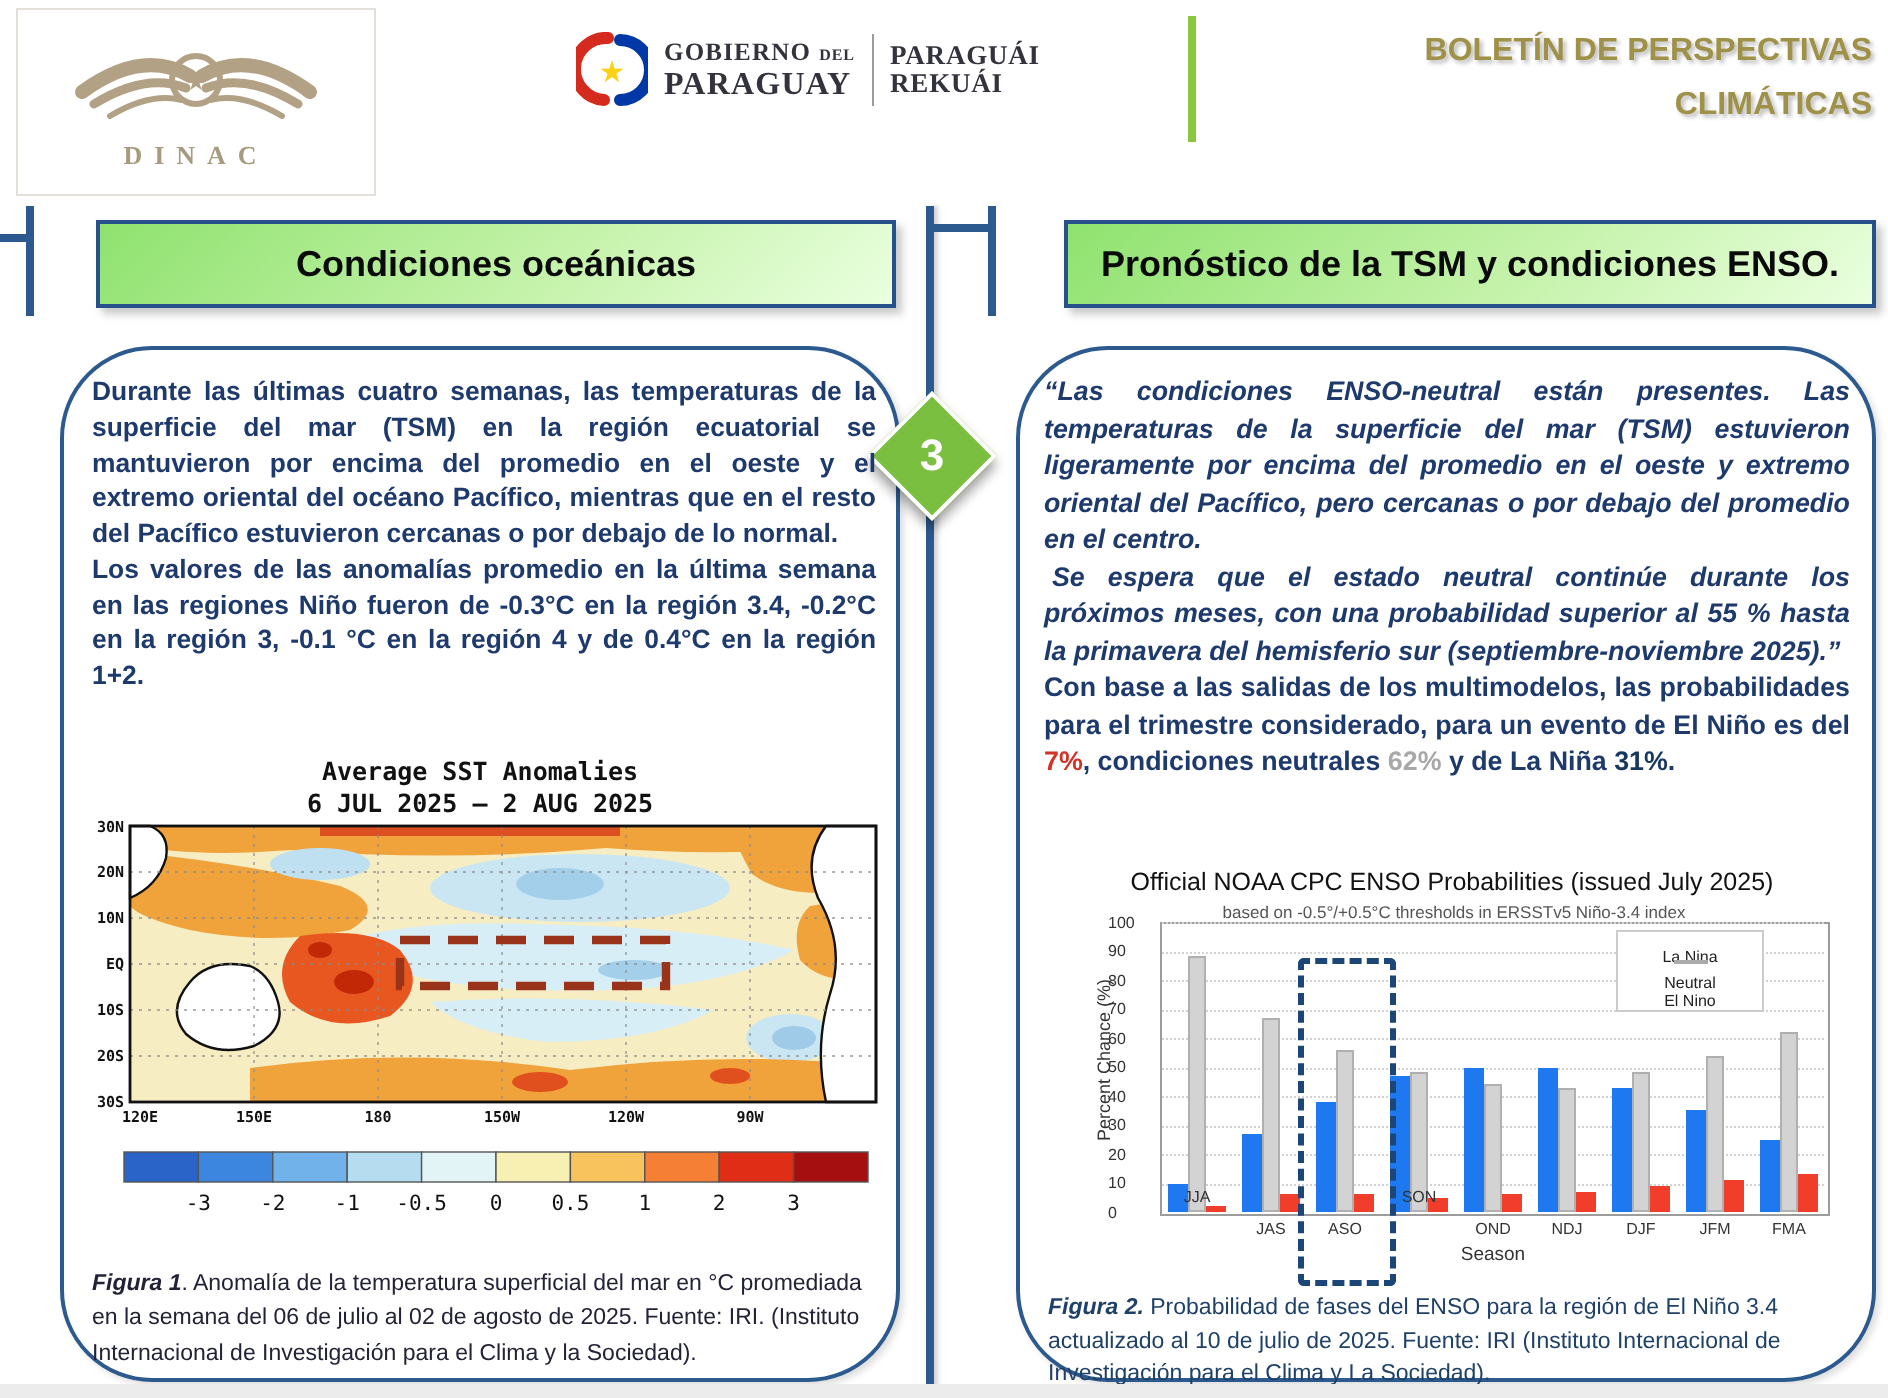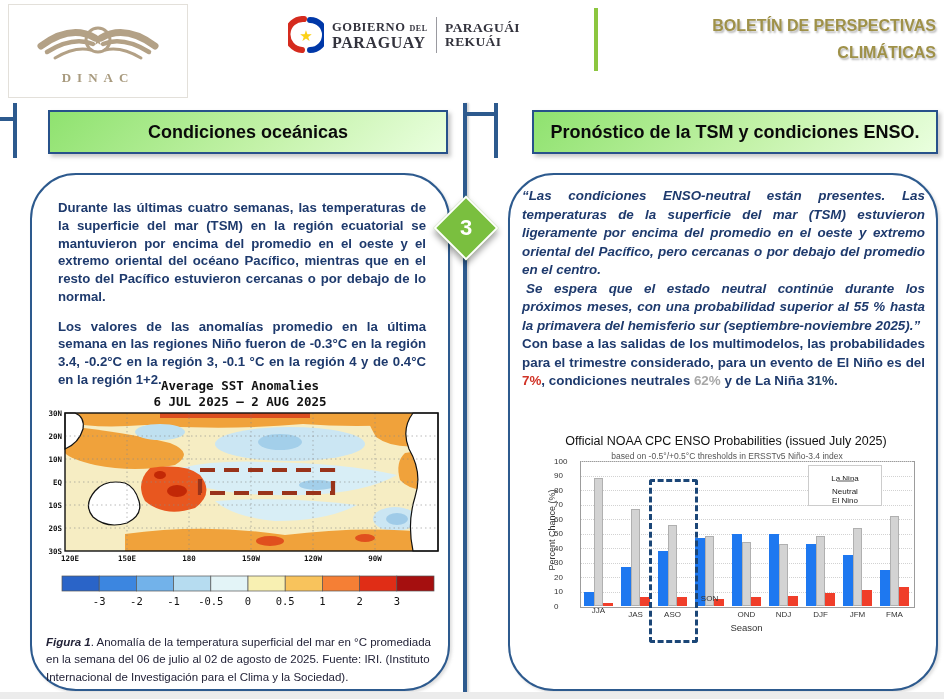--- a/index.html
+++ b/index.html
@@ -44,21 +44,21 @@
 
   
   .panel{border:2.5px solid #2d5a8e;border-radius:46px;box-sizing:border-box;background:#fff;
          box-shadow:2px 2px 3px rgba(150,150,150,.3);}
   #panel-left{left:30px;top:173px;width:420px;height:518px;}
   #panel-right{left:508px;top:173px;width:430px;height:518px;}
 
   
   #ocean-text{left:46px;top:187px;width:392px;color:#1e3a6d;font-size:13.2px;
               line-height:1.345;text-align:justify;font-weight:600;}
-  #ocean-text p{margin:12px;}
+  #ocean-text p{margin:0;}
   .tempval{font-weight:800;}
 
   
   #map-titles{left:40px;top:378px;width:400px;text-align:center;color:#111;
               font-family:"DejaVu Sans Mono",monospace;font-weight:bold;font-size:12.5px;line-height:16px;}
   #map-svg{left:40px;top:410px;}
   #cbar-svg{left:40px;top:574px;}
   #map-svg text,#cbar-svg text{font-family:"DejaVu Sans Mono",monospace;fill:#111;}
   #map-svg text{font-size:7.5px;font-weight:bold;}
   #cbar-svg text{font-size:10.5px;}
@@ -308,21 +308,21 @@
         <div class="ytick" style="position: absolute; left: 34px; top: 70px;">70</div>
         <div class="gridline" style="position: absolute; left: 61px; top: 60px; width: 331px;"></div>
         <div class="ytick" style="position: absolute; left: 34px; top: 55.5px;">80</div>
         <div class="gridline" style="position: absolute; left: 61px; top: 45.5px; width: 331px;"></div>
         <div class="ytick" style="position: absolute; left: 34px; top: 41px;">90</div>
         <div class="gridline" style="position: absolute; left: 61px; top: 31px; width: 331px;"></div>
         <div class="ytick" style="position: absolute; left: 34px; top: 26.5px;">100</div>
         <div class="bar" style="position: absolute; left: 64.25px; top: 161.5px; width: 9.5px; height: 14.5px; background: rgb(30, 120, 240);"></div>
         <div class="bar" style="position: absolute; left: 73.75px; top: 48.4px; width: 9.5px; height: 127.6px; background: rgb(211, 211, 211); box-sizing: border-box; border: 0.5px solid rgb(176, 176, 176);"></div>
         <div class="bar" style="position: absolute; left: 83.25px; top: 173.1px; width: 9.5px; height: 2.9px; background: rgb(240, 62, 42);"></div>
-        <div class="xtick" style="position: absolute; left: 60px; top: 176px;">JJA</div>
+        <div class="xtick" style="position: absolute; left: 60px; top: 164px;">JJA</div>
         <div class="bar" style="position: absolute; left: 101.25px; top: 136.85px; width: 9.5px; height: 39.15px; background: rgb(30, 120, 240);"></div>
         <div class="bar" style="position: absolute; left: 110.75px; top: 78.85px; width: 9.5px; height: 97.15px; background: rgb(211, 211, 211); box-sizing: border-box; border: 0.5px solid rgb(176, 176, 176);"></div>
         <div class="bar" style="position: absolute; left: 120.25px; top: 167.3px; width: 9.5px; height: 8.7px; background: rgb(240, 62, 42);"></div>
         <div class="xtick" style="position: absolute; left: 97px; top: 180px;">JAS</div>
         <div class="bar" style="position: absolute; left: 138.25px; top: 120.9px; width: 9.5px; height: 55.1px; background: rgb(30, 120, 240);"></div>
         <div class="bar" style="position: absolute; left: 147.75px; top: 94.8px; width: 9.5px; height: 81.2px; background: rgb(211, 211, 211); box-sizing: border-box; border: 0.5px solid rgb(176, 176, 176);"></div>
         <div class="bar" style="position: absolute; left: 157.25px; top: 167.3px; width: 9.5px; height: 8.7px; background: rgb(240, 62, 42);"></div>
         <div class="xtick" style="position: absolute; left: 134px; top: 180px;">ASO</div>
         <div class="bar" style="position: absolute; left: 175.25px; top: 107.85px; width: 9.5px; height: 68.15px; background: rgb(30, 120, 240);"></div>
         <div class="bar" style="position: absolute; left: 184.75px; top: 106.4px; width: 9.5px; height: 69.6px; background: rgb(211, 211, 211); box-sizing: border-box; border: 0.5px solid rgb(176, 176, 176);"></div>
@@ -360,15 +360,18 @@
         </div>
         <div class="legend-row">
           <span class="legend-patch" style="background: rgb(240, 62, 42);"></span>
           <span class="legend-text">El Nino</span>
         </div>
       </div>
     <div id="x-axis-label">Season</div>
     <div id="aso-highlight"></div>
   </div>
 
+  <div class="abs fig-caption" id="fig2-caption">
+    <span class="fig-label">Figura 2.</span><span> Probabilidad de fases del ENSO para la región de El Niño 3.4 actualizado al 10 de julio de 2025. Fuente: IRI (Instituto Internacional de Investigación para el Clima y La Sociedad).</span>
+  </div>
 
   <div class="abs" id="bottom-strip"></div>
 </div>
 
 </body></html>

